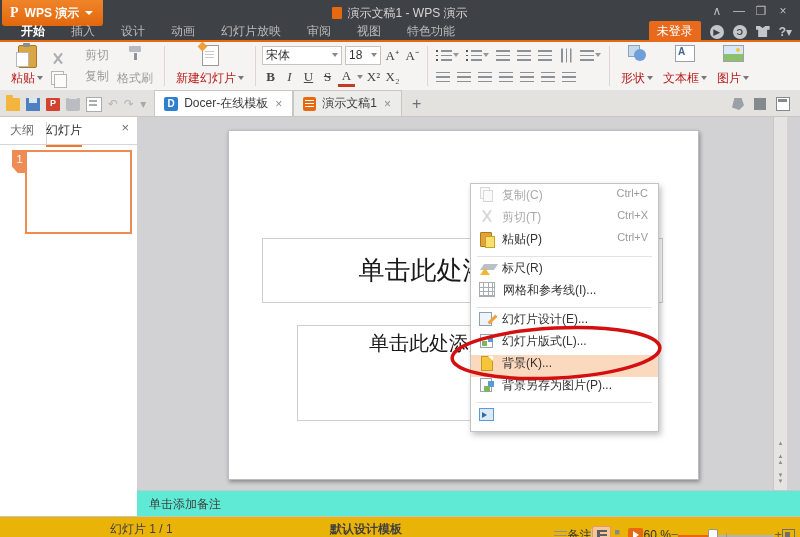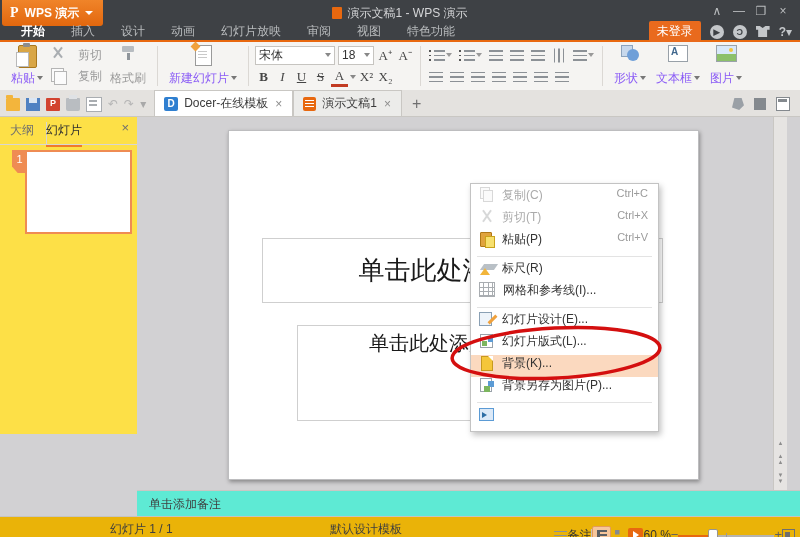--- a/index.html
+++ b/index.html
@@ -22,24 +22,24 @@
   .tb-shirt{width:14px;height:11px;background:#c4c7ca;clip-path:polygon(0 0,30% 0,50% 18%,70% 0,100% 0,100% 35%,82% 35%,82% 100%,18% 100%,18% 35%,0 35%);}
   #help-ic{color:#c4c7ca;font-weight:bold;font-size:12px;}
   #menu-tabs{position:absolute;left:8px;bottom:0;display:flex;height:17px;align-items:center;}
   #menu-tabs .mtab{padding:0 13px;color:#b9bcbe;cursor:pointer;line-height:17px;}
   #menu-tabs .mtab.active{color:#fff;font-weight:bold;}
   
   #ribbon{position:absolute;left:0;top:42px;width:800px;height:48px;background:#f5f4f2;border-bottom:1px solid #d4d2ce;display:flex;align-items:stretch;padding:0;}
   .rgroup{display:flex;align-items:center;padding:2px 6px;position:relative;}
   .rsep{width:1px;background:#dbd8d4;margin:4px 0;}
   .bigbtn{display:flex;flex-direction:column;align-items:center;justify-content:space-between;height:42px;padding:1px 5px;cursor:pointer;}
-  .bigbtn .lbl{font-size:12px;color:#8b5cf6;white-space:nowrap;}
+  .bigbtn .lbl{font-size:12px;color:#b91c1c;white-space:nowrap;}
   .bigbtn .lbl .dn{display:inline-block;width:0;height:0;border-left:3px solid transparent;border-right:3px solid transparent;border-top:4px solid #777;margin-left:2px;vertical-align:2px;}
   .smallcol{display:flex;flex-direction:column;justify-content:space-around;height:42px;}
-  .smallbtn{display:flex;align-items:flex-start;gap:14px;color:#9b9b9b;cursor:default;padding:1px 3px;white-space:nowrap;}
+  .smallbtn{display:flex;align-items:flex-end;gap:21px;color:#9b9b9b;cursor:default;padding:1px 3px;white-space:nowrap;}
   
   .ic{display:inline-block;position:relative;}
   .ic-clip-lg{width:17px;height:21px;background:#d9a646;border:1px solid #a9781f;border-radius:2px;}
   .ic-clip-lg::before{content:"";position:absolute;left:4px;top:-3px;width:7px;height:4px;background:#8d8d8d;border-radius:1px;}
   .ic-clip-lg::after{content:"";position:absolute;left:-3px;top:6px;width:11px;height:13px;background:#fff;border:1px solid #b9b9b9;}
   .ic-scissors{width:13px;height:11px;}
   .ic-scissors::before,.ic-scissors::after{content:"";position:absolute;left:6px;top:-1px;width:2px;height:13px;background:#a9adb1;}
   .ic-scissors::before{transform:rotate(38deg);} .ic-scissors::after{transform:rotate(-38deg);}
   .ic-copy-sm{width:11px;height:12px;border:1px solid #b5b5b5;background:#fbfbfb;}
   .ic-copy-sm::after{content:"";position:absolute;left:2px;top:2px;width:11px;height:12px;border:1px solid #b5b5b5;background:#fbfbfb;}
@@ -90,21 +90,21 @@
   .tab-ic-ppt{width:13px;height:14px;background:#e8680f;border-radius:2px;position:relative;}
   .tab-ic-ppt::after{content:"";position:absolute;left:2px;top:3px;width:9px;height:7px;background:repeating-linear-gradient(#fff 0 1px,transparent 1px 3px);}
   .tab-x{color:#8d8d8d;font-size:12px;padding:0 1px;cursor:pointer;}
   #newtab-btn{color:#6f6f6f;font-size:16px;padding:0 10px 3px;cursor:pointer;}
   #docbar-right{margin-left:auto;display:flex;align-items:center;gap:10px;padding:0 10px 5px;}
   .dr-ic{width:12px;height:12px;background:#9aa0a6;}
   .dr-ic.sq{background:#84898e;}
   .dr-ic.win{background:#fff;border:1px solid #84898e;position:relative;}
   .dr-ic.win::after{content:"";position:absolute;left:1px;top:1px;width:9px;height:3px;background:#84898e;}
   
-  #left-panel{position:absolute;left:0;top:117px;width:137px;height:317px;background:#fde047;border-right:1px solid #c9c7c3;}
+  #left-panel{position:absolute;left:0;top:117px;width:137px;height:399px;background:#ffffff;border-right:1px solid #c9c7c3;}
   #lp-tabs{position:absolute;left:0;top:0;width:100%;height:27px;border-bottom:1px solid #d8d6d2;}
   .lp-tab{position:absolute;top:5px;font-size:12px;cursor:pointer;padding-bottom:6px;}
   #lp-outline{left:10px;color:#6f6f6f;border-right:1px solid #d8d6d2;padding-right:12px;}
   #lp-slides{left:46px;color:#2f2f2f;border-bottom:2px solid #f07a2a;}
   #lp-close{position:absolute;right:8px;top:3px;color:#6f6f6f;font-size:13px;cursor:pointer;}
   #thumb-tag{position:absolute;left:12px;top:33px;width:15px;height:23px;background:#ef8c53;color:#fff;text-align:center;font-size:11px;line-height:18px;
       clip-path:polygon(0 0,100% 0,100% 100%,38% 100%,0 72%);}
   #thumb{position:absolute;left:25px;top:33px;width:103px;height:80px;background:#fff;border:2px solid #ef8c53;cursor:pointer;}
   
   #canvas{position:absolute;left:137px;top:117px;width:650px;height:373px;background:#d2d1d3;}
@@ -145,21 +145,21 @@
   .mi-saveas::after{content:"";position:absolute;left:5px;bottom:0;width:6px;height:6px;background:#7cb65f;box-shadow:4px -5px 0 #5b9bd5;}
   .mi-trans::before{content:"";position:absolute;left:0;top:2px;width:13px;height:11px;border:1px solid #5b9bd5;background:#dce9f7;}
   .mi-trans::after{content:"";position:absolute;left:3px;top:6px;width:0;height:0;border-left:5px solid #2e6da4;border-top:3px solid transparent;border-bottom:3px solid transparent;}
   
   #annot{position:absolute;left:445px;top:320px;width:222px;height:68px;z-index:9;pointer-events:none;}
   
   #notes{position:absolute;left:137px;top:490px;width:663px;height:26px;background:#5eead4;border-top:1px solid #c9c7c3;line-height:26px;padding-left:12px;box-sizing:border-box;color:#3f3f3f;}
   
   #statusbar{position:absolute;left:0;top:516px;width:800px;height:21px;background:#eab308;border-top:1px solid #c6c4c0;}
   #sb-slideinfo{position:absolute;left:110px;top:4px;color:#3f3f3f;}
-  #sb-template{position:absolute;left:330px;top:4px;color:#3f3f3f;}
+  #sb-template{position:absolute;left:330px;top:4px;color:#3f3f3f;font-weight:bold;}
   #sb-right{position:absolute;right:5px;top:0;height:36px;display:flex;align-items:center;}
   .sb-lines{width:13px;height:9px;background:repeating-linear-gradient(#8c9196 0 1.5px,transparent 1.5px 4px);}
   .sb-view{width:17px;height:16px;display:flex;align-items:center;justify-content:center;cursor:pointer;border-radius:2px;}
   .sb-view.active{background:#f6c69b;border:1px solid #e39a5c;}
   .vi-normal{width:10px;height:10px;background:linear-gradient(90deg,#5b5f63 3px,transparent 3px),repeating-linear-gradient(#5b5f63 0 2px,transparent 2px 4px);}
   .vi-sorter{width:10px;height:10px;background:#84898e;clip-path:polygon(0 0,45% 0,45% 45%,0 45%);box-shadow:6px 0 0 #84898e,0 6px 0 #84898e,6px 6px 0 #84898e;}
   .vi-play{width:15px;height:14px;background:#e8680f;border-radius:2px;position:relative;}
   .vi-play::after{content:"";position:absolute;left:5px;top:3px;width:0;height:0;border-left:6px solid #fff;border-top:4px solid transparent;border-bottom:4px solid transparent;}
   #zoom-minus,#zoom-plus{color:#5f5f5f;font-size:13px;cursor:pointer;line-height:10px;}
   #zoom-slider{width:96px;height:13px;position:relative;cursor:pointer;}

